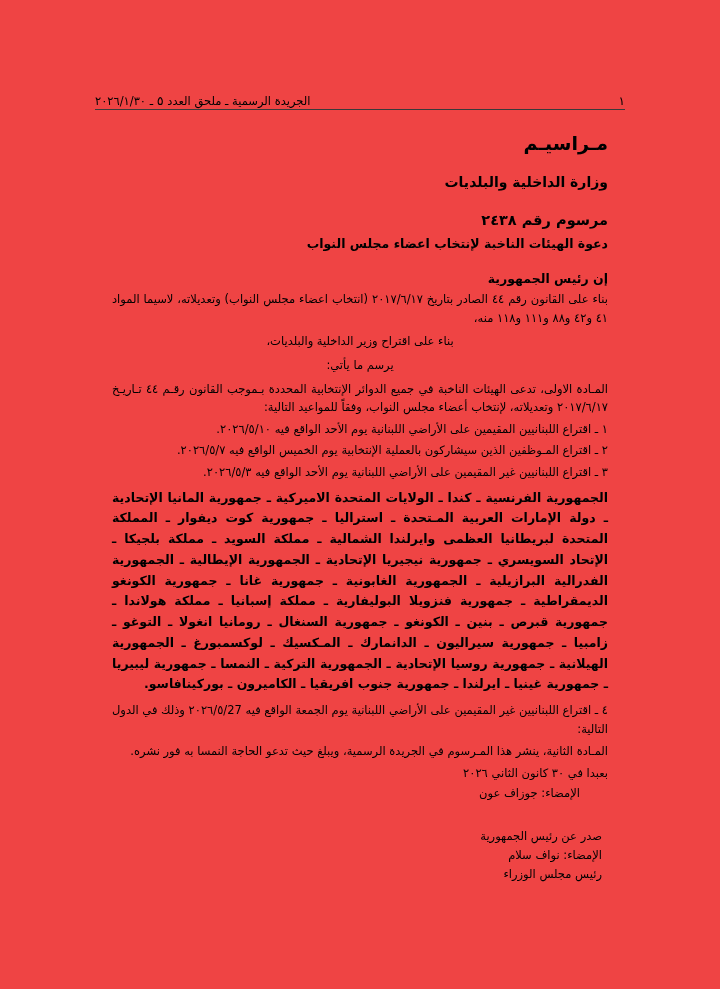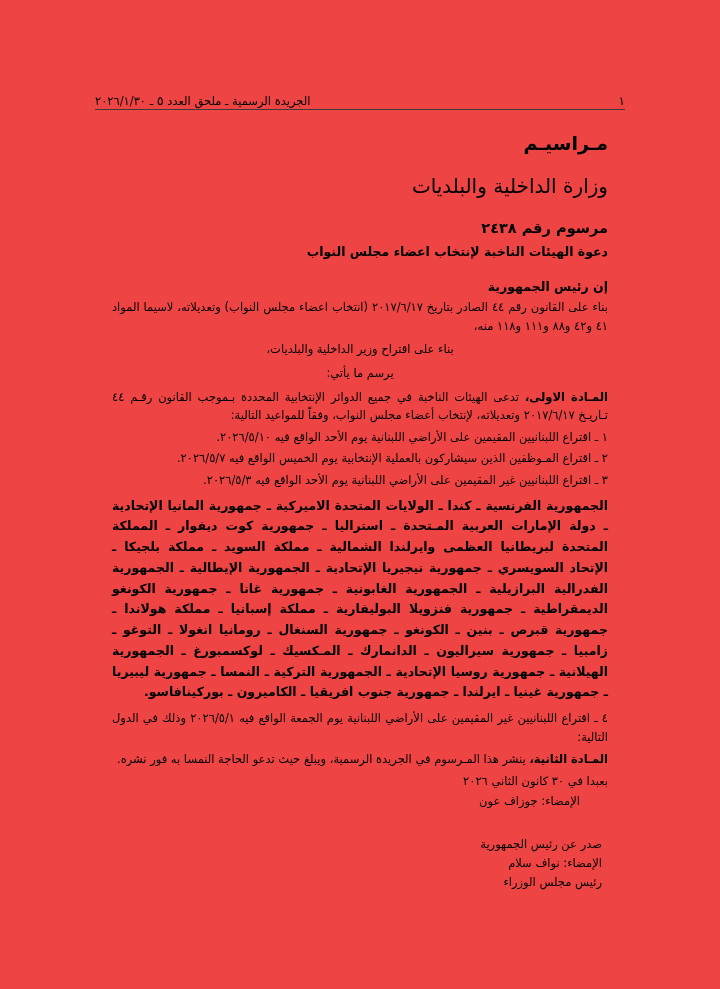--- a/index.html
+++ b/index.html
@@ -75,22 +75,22 @@
 
   .doc-title {
     text-align: center;
     font-size: 19px;
     font-weight: bold;
     letter-spacing: 1.5px;
     margin: 0 0 20px 0;
   }
   .ministry {
     text-align: center;
-    font-size: 20px;
-    font-weight: normal;
+    font-size: 14px;
+    font-weight: bold;
     margin: 0 0 22px 0;
   }
   .decree-no {
     text-align: center;
     font-size: 14.5px;
     font-weight: bold;
     letter-spacing: 1px;
     margin: 0 0 8px 0;
   }
   .decree-subject {
@@ -111,21 +111,21 @@
   }
 
   .para {
     font-size: 11.5px;
     line-height: 1.62;
     margin: 0 0 5px 0;
   }
   .para.center { text-align: center; text-align-last: center; }
 
   .lead {
-    font-weight: bold;
+    font-weight: normal;
   }
 
   .article {
     font-size: 11.5px;
     line-height: 1.62;
     margin: 4px 0 3px 0;
     text-align: justify;
     text-align-last: right;
   }
 
@@ -219,21 +219,21 @@
 
     <p class="article"><span class="lead">المـادة الاولى،</span><span> تدعى الهيئات الناخبة في جميع الدوائر الإنتخابية المحددة بـموجب القانون رقـم ٤٤ تـاريـخ ٢٠١٧/٦/١٧ وتعديلاته، لإنتخاب أعضاء مجلس النواب، وفقاً للمواعيد التالية:</span></p>
 
     <p class="item">١ ـ اقتراع اللبنانيين المقيمين على الأراضي اللبنانية يوم الأحد الواقع فيه ٢٠٢٦/٥/١٠.</p>
     <p class="item">٢ ـ اقتراع المـوظفين الذين سيشاركون بالعملية الإنتخابية يوم الخميس الواقع فيه ٢٠٢٦/٥/٧.</p>
     <p class="item">٣ ـ اقتراع اللبنانيين غير المقيمين على الأراضي اللبنانية يوم الأحد الواقع فيه ٢٠٢٦/٥/٣.</p>
 
 
     <p class="countries">الجمهورية الفرنسية ـ كندا ـ الولايات المتحدة الاميركية ـ جمهورية المانيا الإتحادية ـ دولة الإمارات العربية المـتحدة ـ استراليا ـ جمهورية كوت ديفوار ـ المملكة المتحدة لبريطانيا العظمى وايرلندا الشمالية ـ مملكة السويد ـ مملكة بلجيكا ـ الإتحاد السويسري ـ جمهورية نيجيريا الإتحادية ـ الجمهورية الإيطالية ـ الجمهورية الفدرالية البرازيلية ـ الجمهورية الغابونية ـ جمهورية غانا ـ جمهورية الكونغو الديمقراطية ـ جمهورية فنزويلا البوليفارية ـ مملكة إسبانيا ـ مملكة هولاندا ـ جمهورية قبرص ـ بنين ـ الكونغو ـ جمهورية السنغال ـ رومانيا انغولا ـ التوغو ـ زامبيا ـ جمهورية سيراليون ـ الدانمارك ـ المـكسيك ـ لوكسمبورغ ـ الجمهورية الهيلانية ـ جمهورية روسيا الإتحادية ـ الجمهورية التركية ـ النمسا ـ جمهورية ليبيريا ـ جمهورية غينيا ـ ايرلندا ـ جمهورية جنوب افريقيا ـ الكاميرون ـ بوركينافاسو.</p>
 
-    <p class="item wide">٤ ـ اقتراع اللبنانيين غير المقيمين على الأراضي اللبنانية يوم الجمعة الواقع فيه ٢٠٢٦/٥/١ وذلك في الدول التالية:</p>
+    <p class="item wide">٤ ـ اقتراع اللبنانيين غير المقيمين على الأراضي اللبنانية يوم الجمعة الواقع فيه ٢٠٢٦/٥/27 وذلك في الدول التالية:</p>
 
 
     <p class="article"><span class="lead">المـادة الثانية،</span><span> ينشر هذا المـرسوم في الجريدة الرسمية، ويبلغ حيث تدعو الحاجة النمسا به فور نشره.</span></p>
 
     <p class="date-line">بعبدا في ٣٠ كانون الثاني ٢٠٢٦</p>
     <p class="sig-line-center">الإمضاء: جوزاف عون</p>
 
     <div class="sig-block-right">
       <div>صدر عن رئيس الجمهورية</div>
       <div>الإمضاء: نواف سلام</div>

